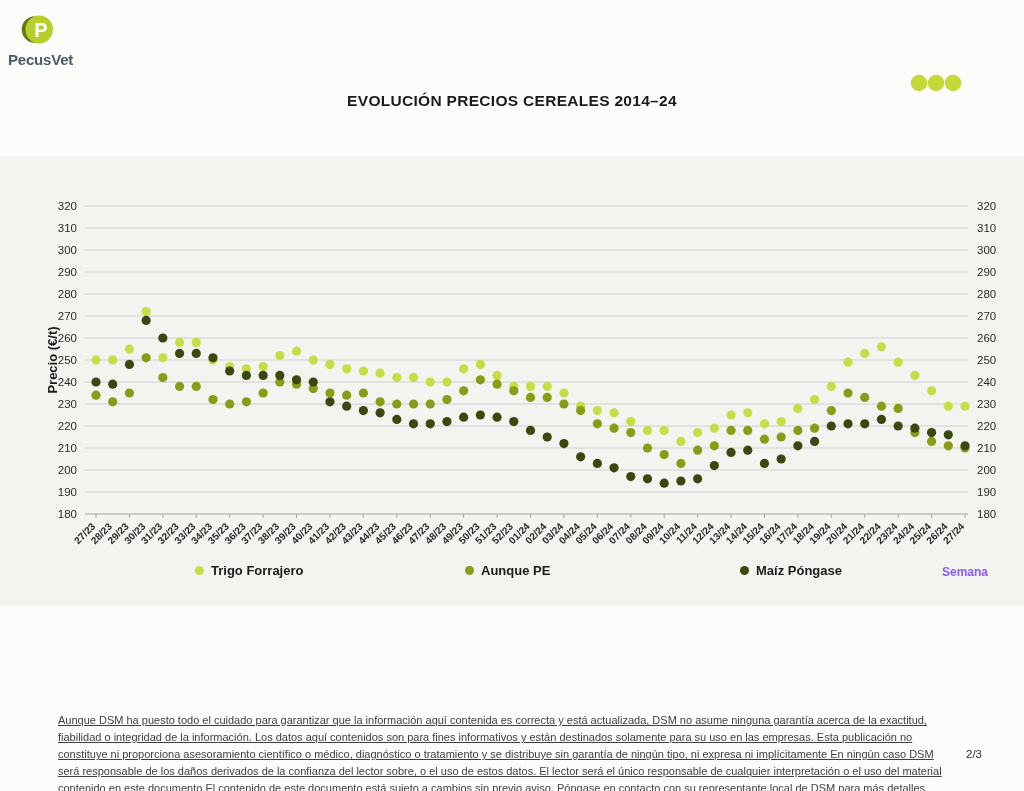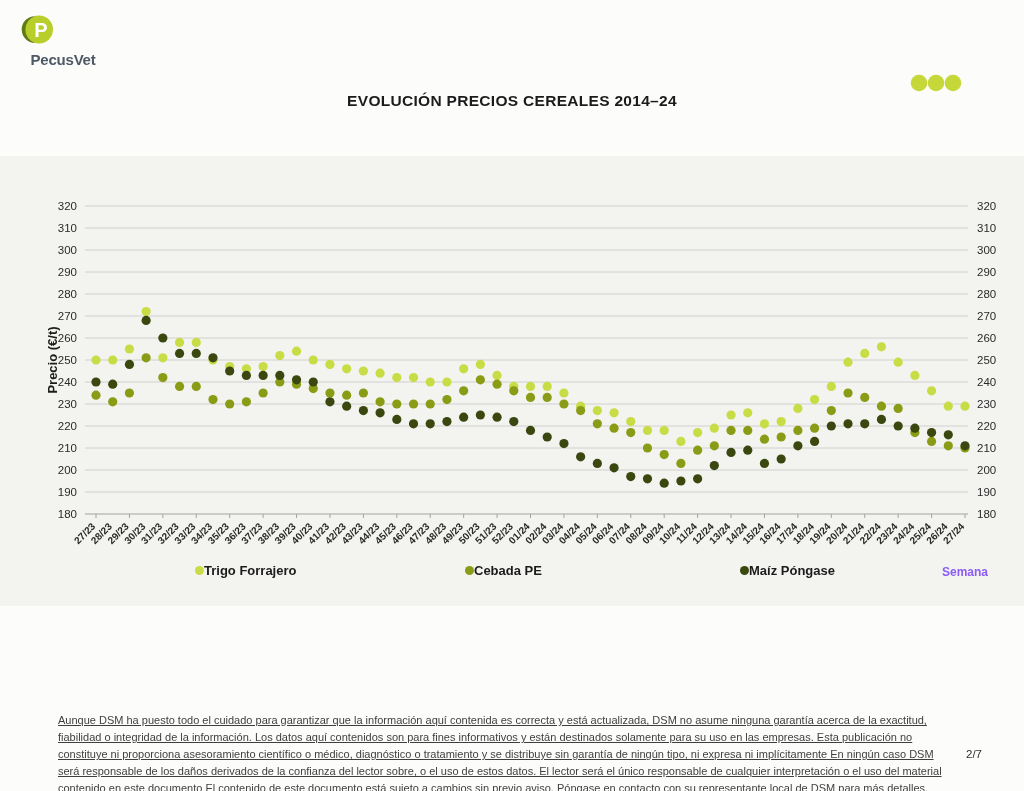--- a/index.html
+++ b/index.html
@@ -1,32 +1,32 @@
 <!DOCTYPE html>
 <html><head>
 <meta charset="utf-8">
 <style>
   html,body{margin:0;padding:0;background:#e8e8e8;}
   .page{position:relative;width:1024px;height:791px;background:#fcfcfa;overflow:hidden;
         font-family:"Liberation Sans",sans-serif;}
   
   .logo{position:absolute;left:8px;top:13px;width:110px;}
-  .logo-text{font-size:15px;font-weight:700;color:#4d5a66;letter-spacing:-0.2px;margin-top:1px;text-align:center;}
+  .logo-text{font-size:15px;font-weight:700;color:#4d5a66;letter-spacing:-0.2px;margin-top:1px;}
   .dots-deco{position:absolute;right:54px;top:72px;}
   .page-title{position:absolute;top:92px;left:0;width:100%;text-align:center;
               font-size:15.5px;font-weight:700;color:#1b1b1b;letter-spacing:0.3px;}
   
   .band{position:absolute;left:0;top:156px;width:1024px;height:450px;background:#f3f3f0;}
   #chart-svg{position:absolute;left:0;top:150px;}
   .ytick{font-family:"Liberation Sans",sans-serif;font-size:11.5px;font-weight:500;fill:#2a2a2a;}
   .xtick{font-family:"Liberation Sans",sans-serif;font-size:10px;font-weight:600;fill:#2a2a2a;}
   .ytitle{font-family:"Liberation Sans",sans-serif;font-size:13px;font-weight:700;fill:#1b1b1b;}
   
   .legend{position:absolute;left:0;top:563px;width:1024px;height:26px;}
-  .legend-item{position:absolute;display:flex;align-items:center;
+  .legend-item{position:absolute;display:flex;align-items:center;gap:7px;
                font-size:13px;font-weight:700;color:#1b1b1b;}
   .legend-dot{width:9px;height:9px;border-radius:50%;display:inline-block;}
   .semana{position:absolute;right:36px;top:2px;font-size:12px;font-weight:700;color:#8b5cf6;}
   
   .footer{position:absolute;left:58px;top:712px;width:898px;font-size:11px;line-height:1.55;
           color:#3f3f3d;text-decoration:underline;}
   .pagenum{position:absolute;right:42px;top:748px;font-size:11.5px;color:#2e2e2e;}
 </style>
 </head>
 <body>
@@ -340,25 +340,25 @@
       <circle cx="964.9999999999999" cy="445.8" r="4.6" fill="#3a470e"></circle>
     </svg>
 
   <div class="legend">
     <div class="legend-item" style="left:195px;">
       <span class="legend-dot" style="background: rgb(200, 220, 70);"></span>
       <span>Trigo Forrajero</span>
     </div>
     <div class="legend-item" style="left:465px;">
       <span class="legend-dot" style="background: rgb(138, 156, 21);"></span>
-      <span>Cebada PE</span>
+      <span>Aunque PE</span>
     </div>
     <div class="legend-item" style="left:740px;">
       <span class="legend-dot" style="background: rgb(58, 71, 14);"></span>
       <span>Maíz Póngase</span>
     </div>
     <div class="semana">Semana</div>
   </div>
 
   <div class="footer">Aunque DSM ha puesto todo el cuidado para garantizar que la información aquí contenida es correcta y está actualizada, DSM no asume ninguna garantía acerca de la exactitud, fiabilidad o integridad de la información. Los datos aquí contenidos son para fines informativos y están destinados solamente para su uso en las empresas. Esta publicación no constituye ni proporciona asesoramiento científico o médico, diagnóstico o tratamiento y se distribuye sin garantía de ningún tipo, ni expresa ni implícitamente En ningún caso DSM será responsable de los daños derivados de la confianza del lector sobre, o el uso de estos datos. El lector será el único responsable de cualquier interpretación o el uso del material contenido en este documento El contenido de este documento está sujeto a cambios sin previo aviso. Póngase en contacto con su representante local de DSM para más detalles. Todas las marcas comerciales mencionadas en este folleto son marcas comerciales registradas o marcas comerciales de DSM en los Países Bajos y/u otros países.</div>
-  <div class="pagenum">2/7</div>
+  <div class="pagenum">2/3</div>
 
 </div>
 
 </body></html>

